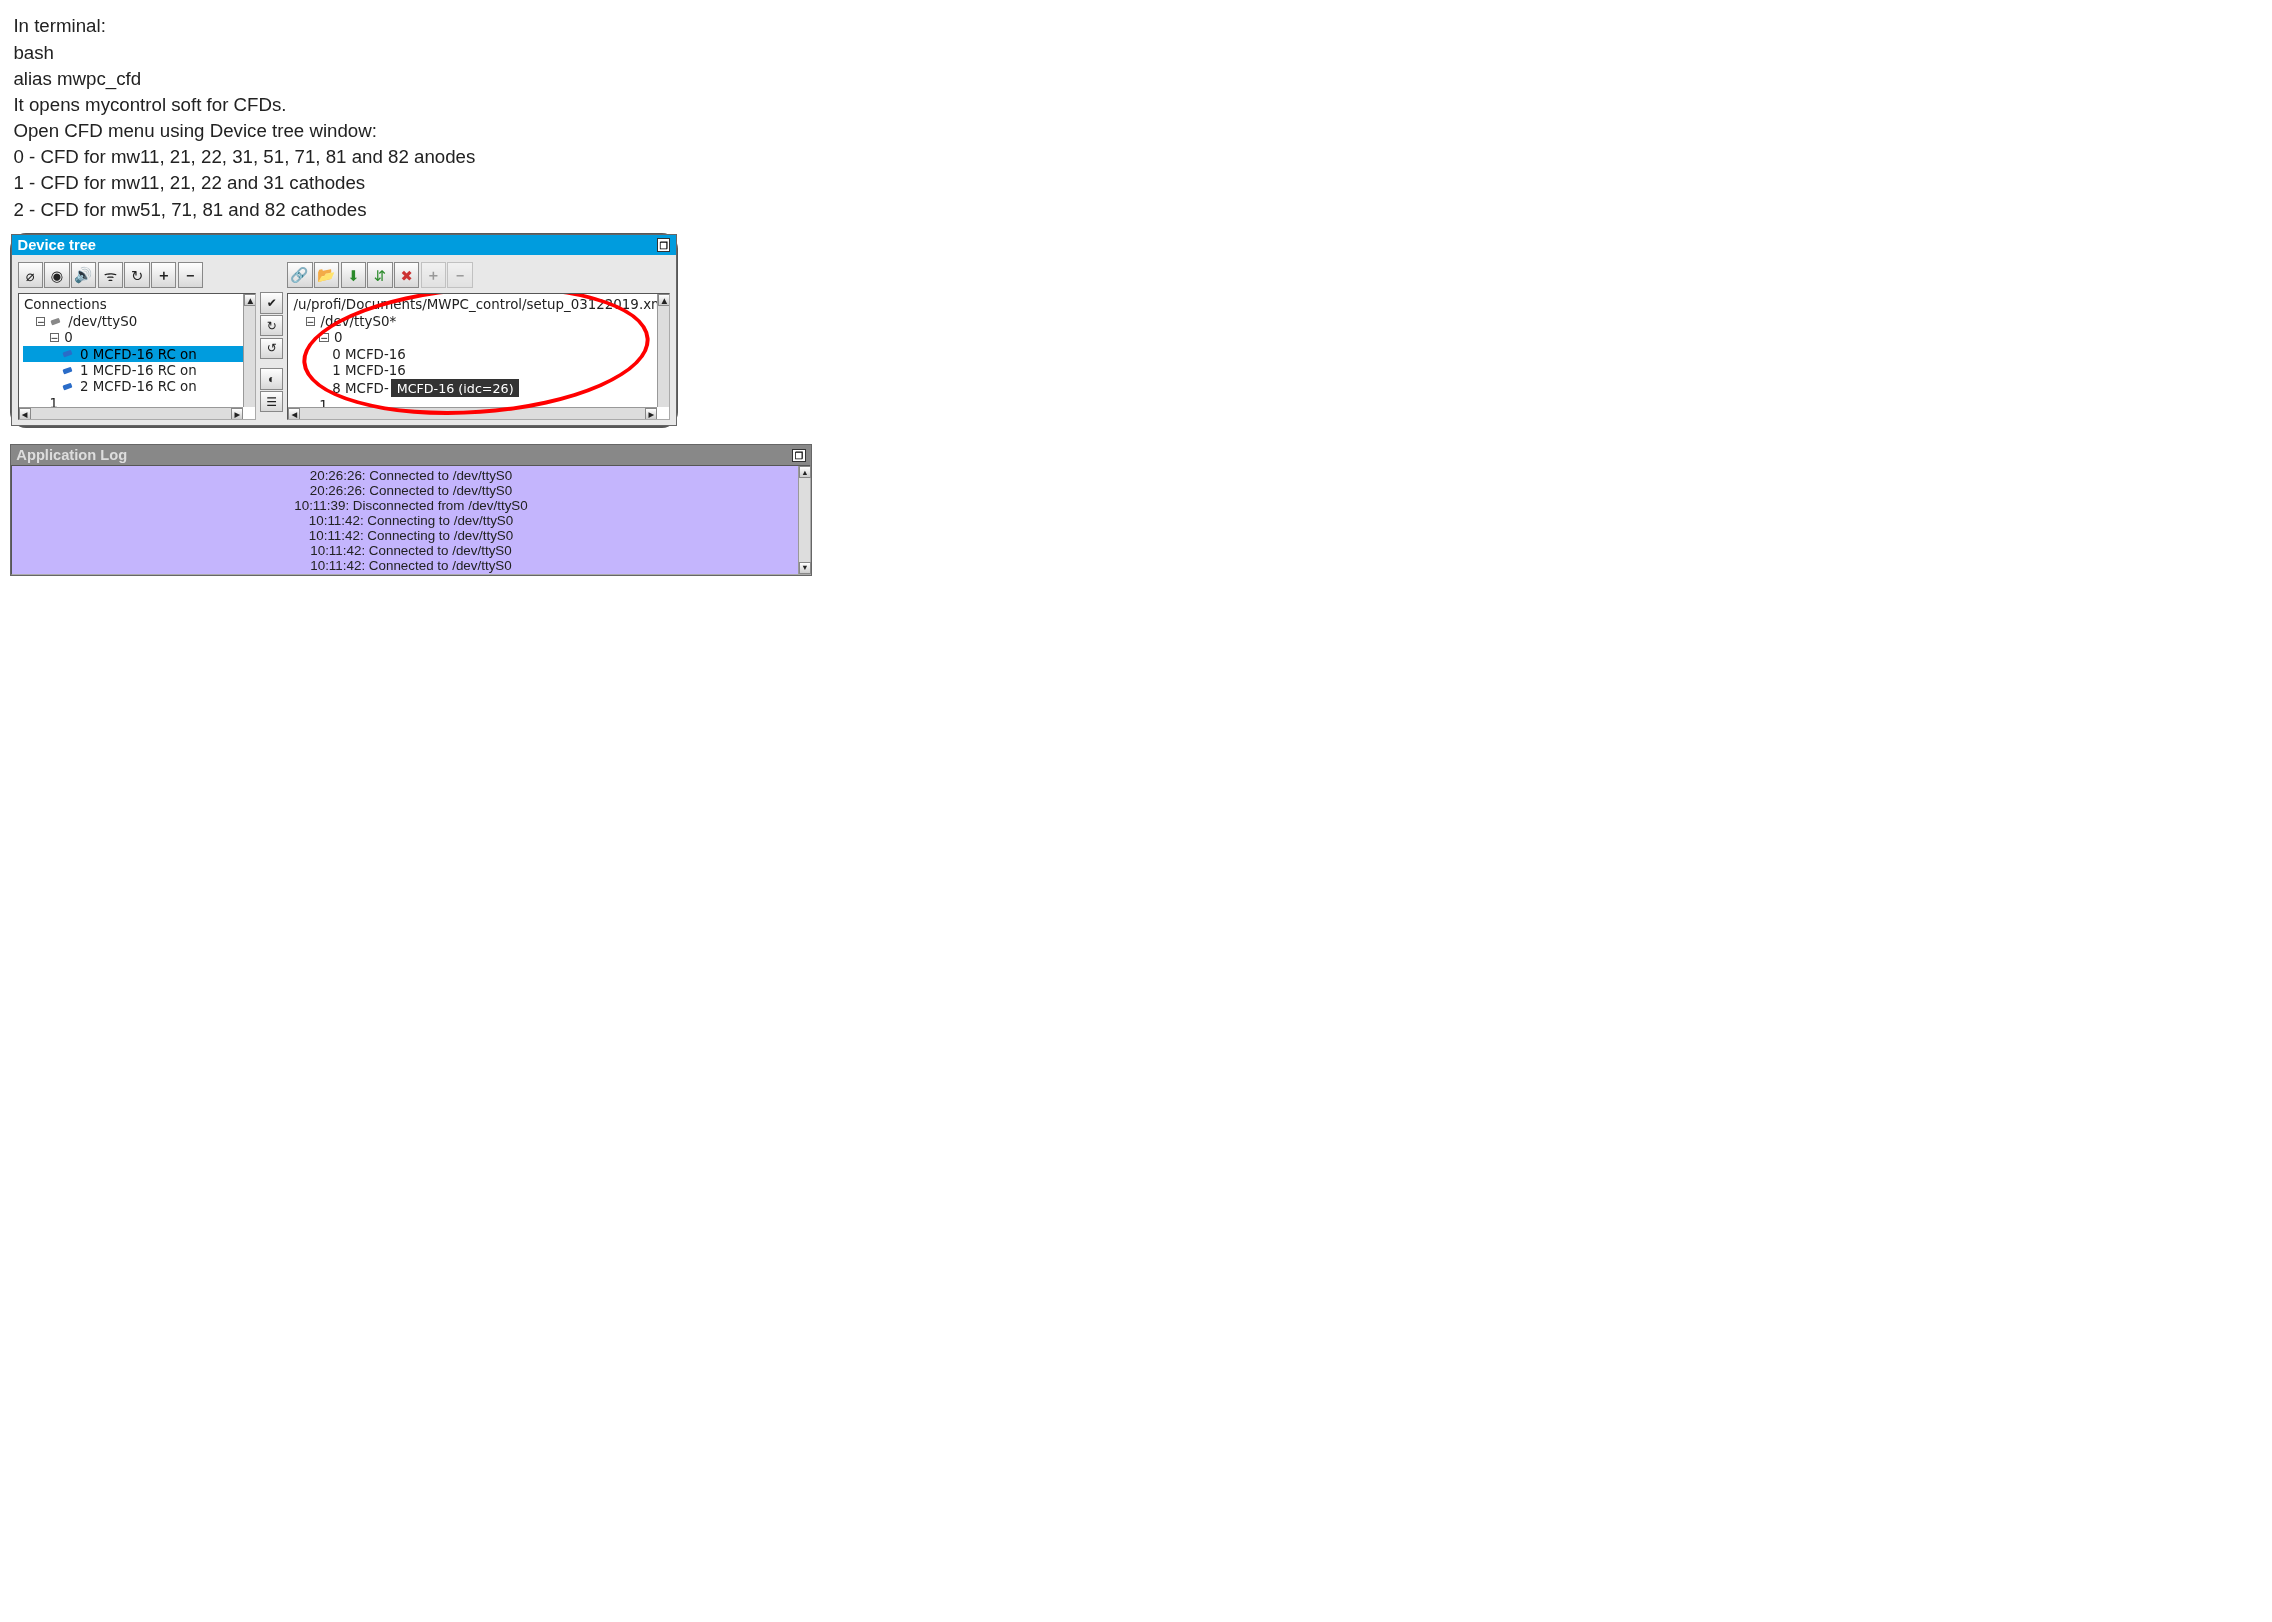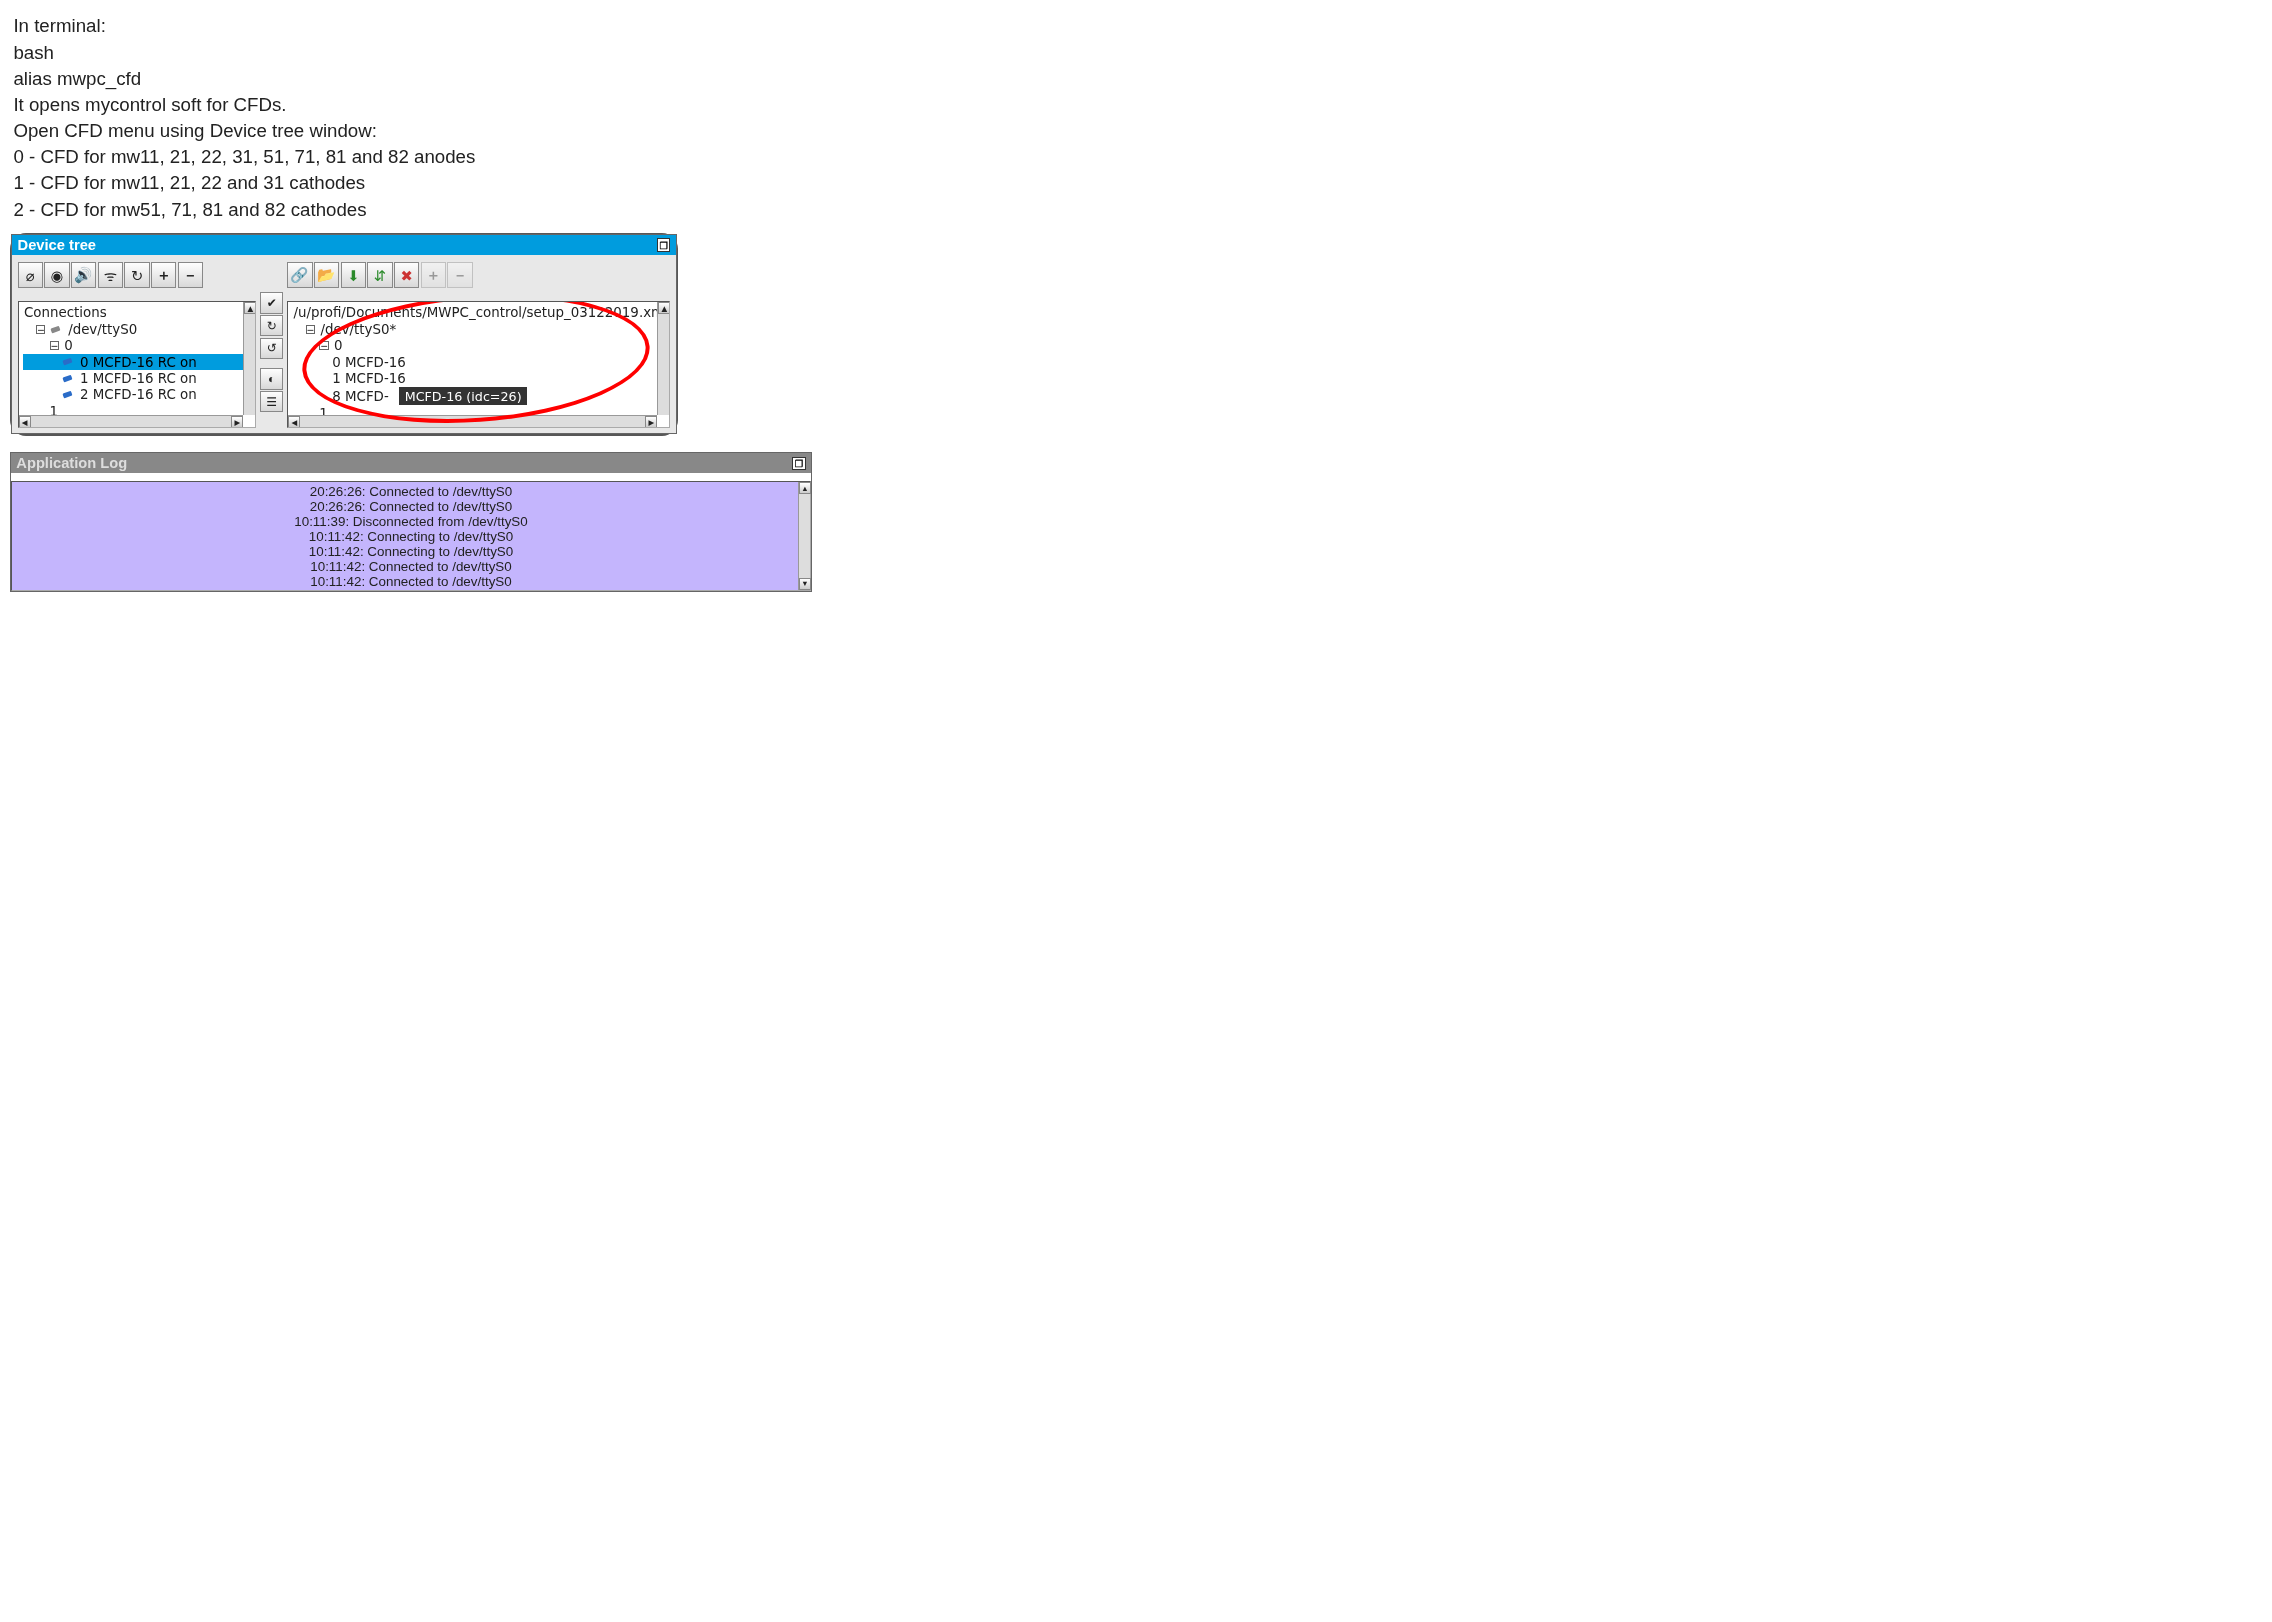--- a/index.html
+++ b/index.html
@@ -124,21 +124,20 @@
     .tooltip-box {
       position: absolute;
       background: #333;
       color: #fff;
       padding: 1.3px 5.3px;
       font-size: 12.7px;
       z-index: 10;
     }
     .scroll-container {
       position: relative;
-      margin-top: 8px;
     }
     .scrollbar-v {
       position: absolute; right: 0; top: 0; bottom: 12px;
       width: 12px; background: #ddd;
       border-left: 0.7px solid #999;
     }
     .scrollbar-h {
       position: absolute; left: 0; right: 12px; bottom: 0;
       height: 12px; background: #ddd;
       border-top: 0.7px solid #999;
@@ -303,21 +302,21 @@
               <span>0</span>
             </div>
             <div class="tree-line indent3">
               <span>0 MCFD-16</span>
             </div>
             <div class="tree-line indent3">
               <span>1 MCFD-16</span>
             </div>
             <div class="tree-line indent3" style="position:relative;">
               <span>8 MCFD-</span>
-              <span class="tooltip-box" style="position:relative; left:8px;text-align:right;">MCFD-16 (idc=26)</span>
+              <span class="tooltip-box" style="position:relative; left:0;text-align:right;">MCFD-16 (idc=26)</span>
             </div>
             <div class="tree-line indent2">
               <span>1</span>
             </div>
           </div>
           <div class="scrollbar-v">
             <div class="scroll-arrow">▲</div>
           </div>
           <div class="scrollbar-h">
             <div class="scroll-arrow">◀</div>

